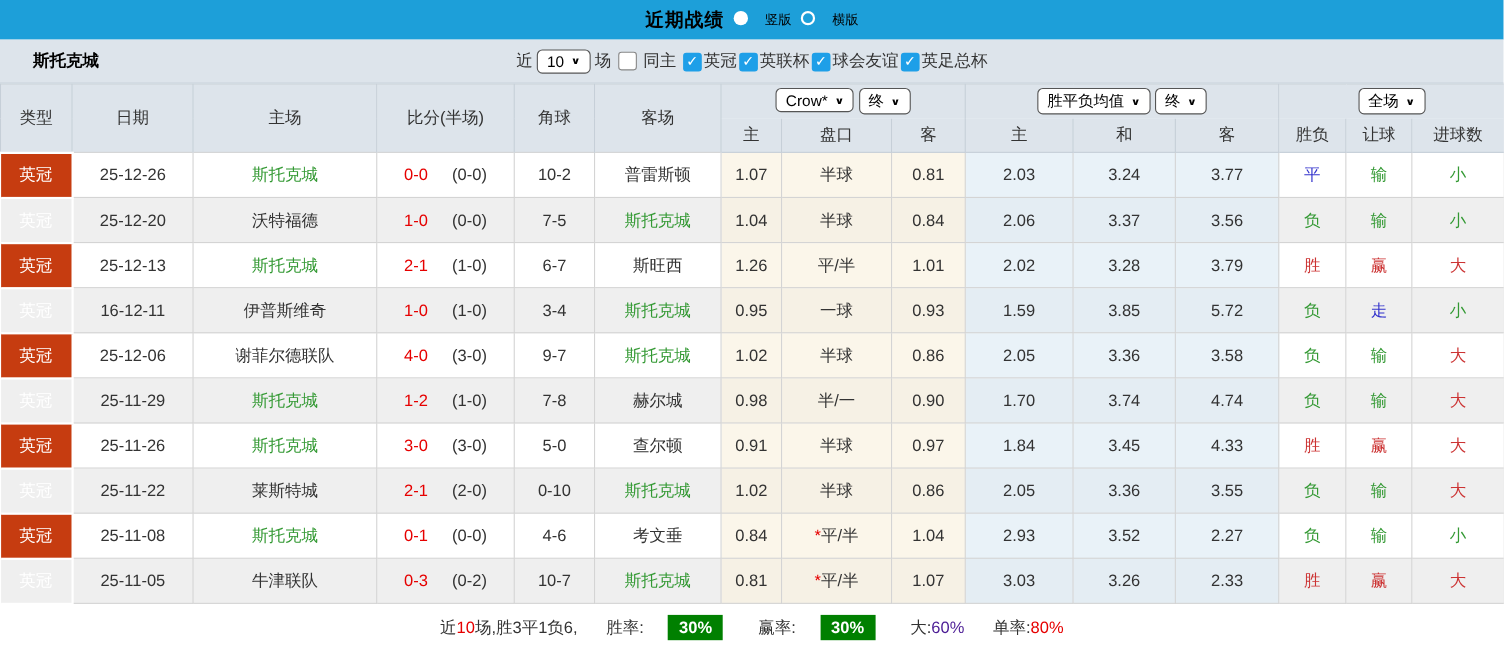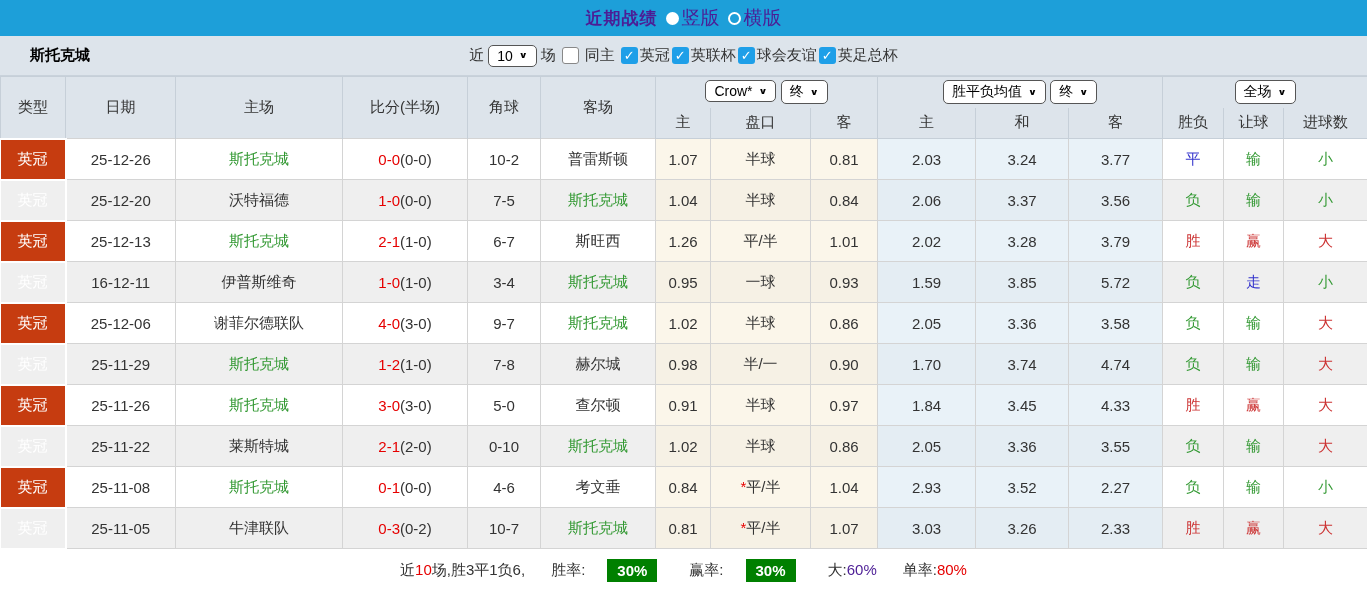--- a/index.html
+++ b/index.html
@@ -4,28 +4,28 @@
 <style>
   * { margin:0; padding:0; box-sizing:border-box; }
   html,body { background:#fff; }
   body {
     width:1367px; height:590px; overflow:hidden;
     font-family:"Liberation Sans","DejaVu Sans",sans-serif;
     color:#333; font-size:15px;
   }
   
   .titlebar {
-    height:36px; background:#1d9fd9; color:#4c1d95;
+    height:36px; background:#1d9fd9; color:#000000;
     display:flex; align-items:center; justify-content:center; gap:6px;
   }
   .titlebar .title { font-weight:bold; font-size:17px; letter-spacing:1px; }
   .radio { width:13px; height:13px; border-radius:50%; display:inline-block; margin:0 3px 0 2px; vertical-align:-1px; }
   .radio.on  { background:#fff; }
   .radio.off { background:transparent; border:2px solid #fff; }
-  .titlebar .opt-label { font-size:19px; }
+  .titlebar .opt-label { font-size:12px;margin-left:13px; }
 
   
   .filterbar {
     height:40px; background:#dde4eb; position:relative;
     display:flex; align-items:center; justify-content:center;
     border-bottom:1px solid #c9d2db;
   }
   .team-name { position:absolute; left:30px; font-weight:bold; font-size:15px; color:#000; }
   .filters { display:flex; align-items:center; gap:4px; font-size:15px; }
   .select {
@@ -56,21 +56,21 @@
   tbody tr.alt td { background:#efefef; }
   tbody td.c-type {
     background:#c63c10; color:#fff; border:2px solid #fff; border-left:none; font-size:15px;
   }
   tbody td.c-odd  { background:#fbf6ea; }
   tbody tr.alt td.c-odd { background:#f6f1e5; }
   tbody td.c-avg  { background:#e9f2f8; }
   tbody tr.alt td.c-avg { background:#e4edf3;margin-left:11px; }
   td.team { color:#339933; }
   .ft { color:#e60000; }
-  .ht { color:#333; }
+  .ht { color:#333;padding-left:22px; }
   .star { color:#e60000; }
   td.red   { color:#cc3333; }
   td.green { color:#339933; }
   td.blue  { color:#3333cc; }
 
   
   .footer {
     height:42px; display:flex; align-items:center; justify-content:center;
     gap:20px; font-size:15px; background:#fff;
   }

